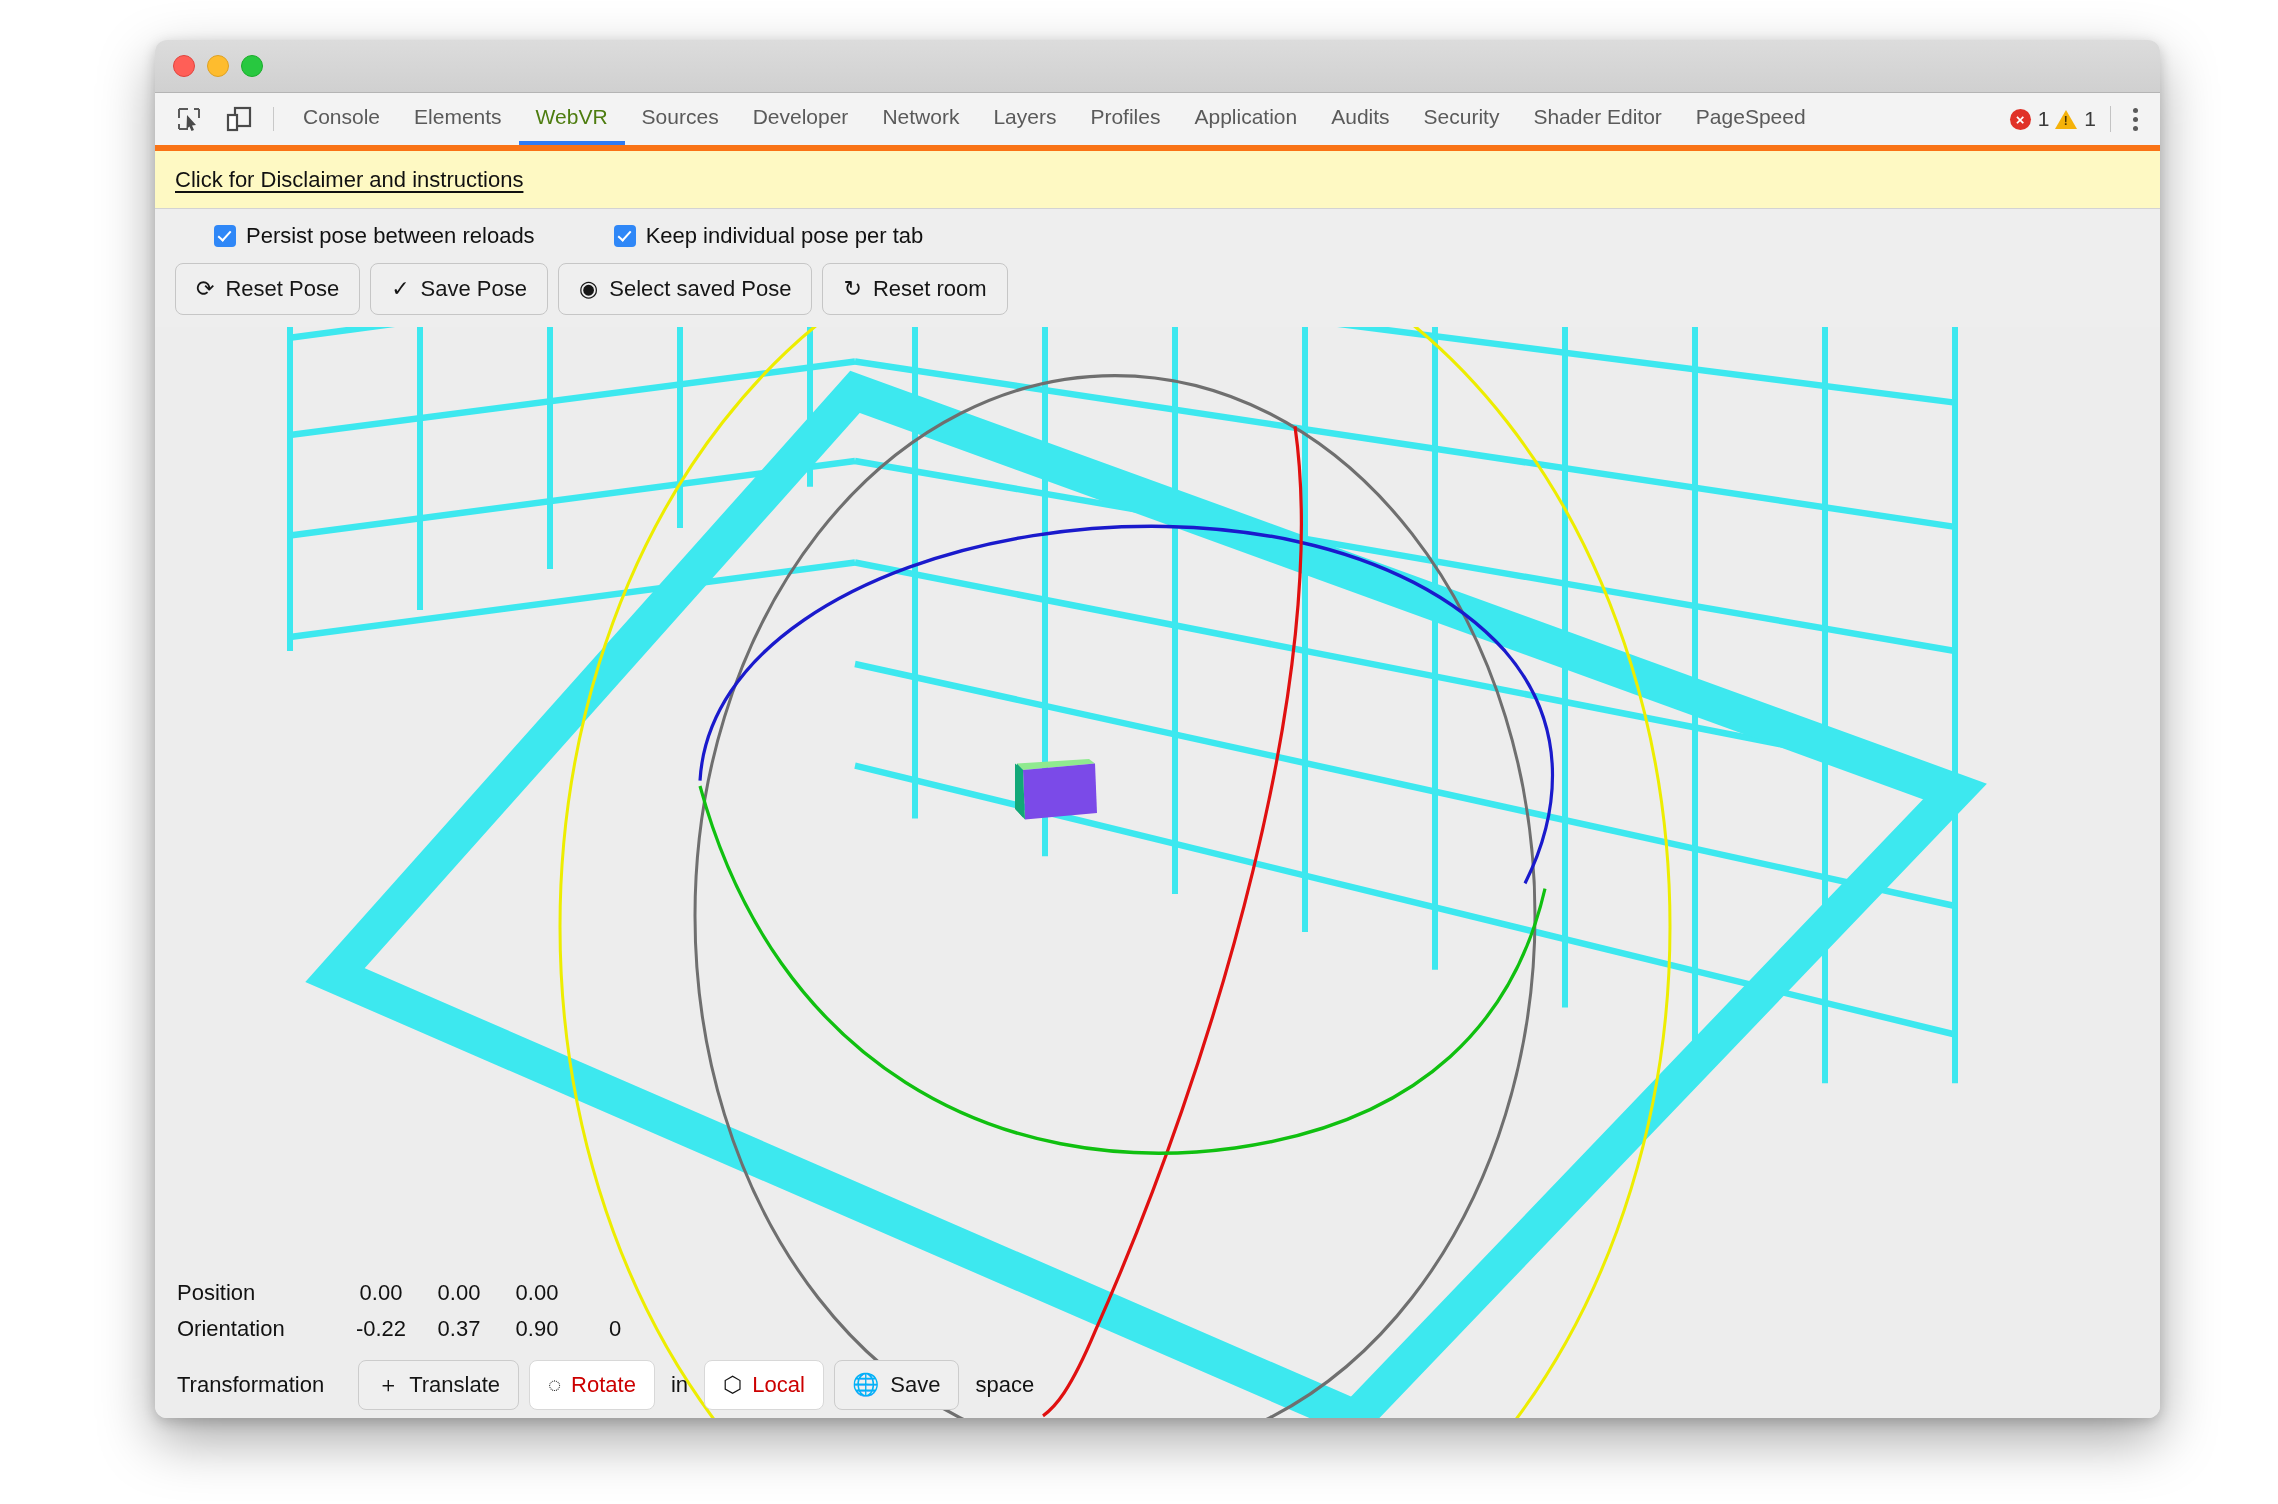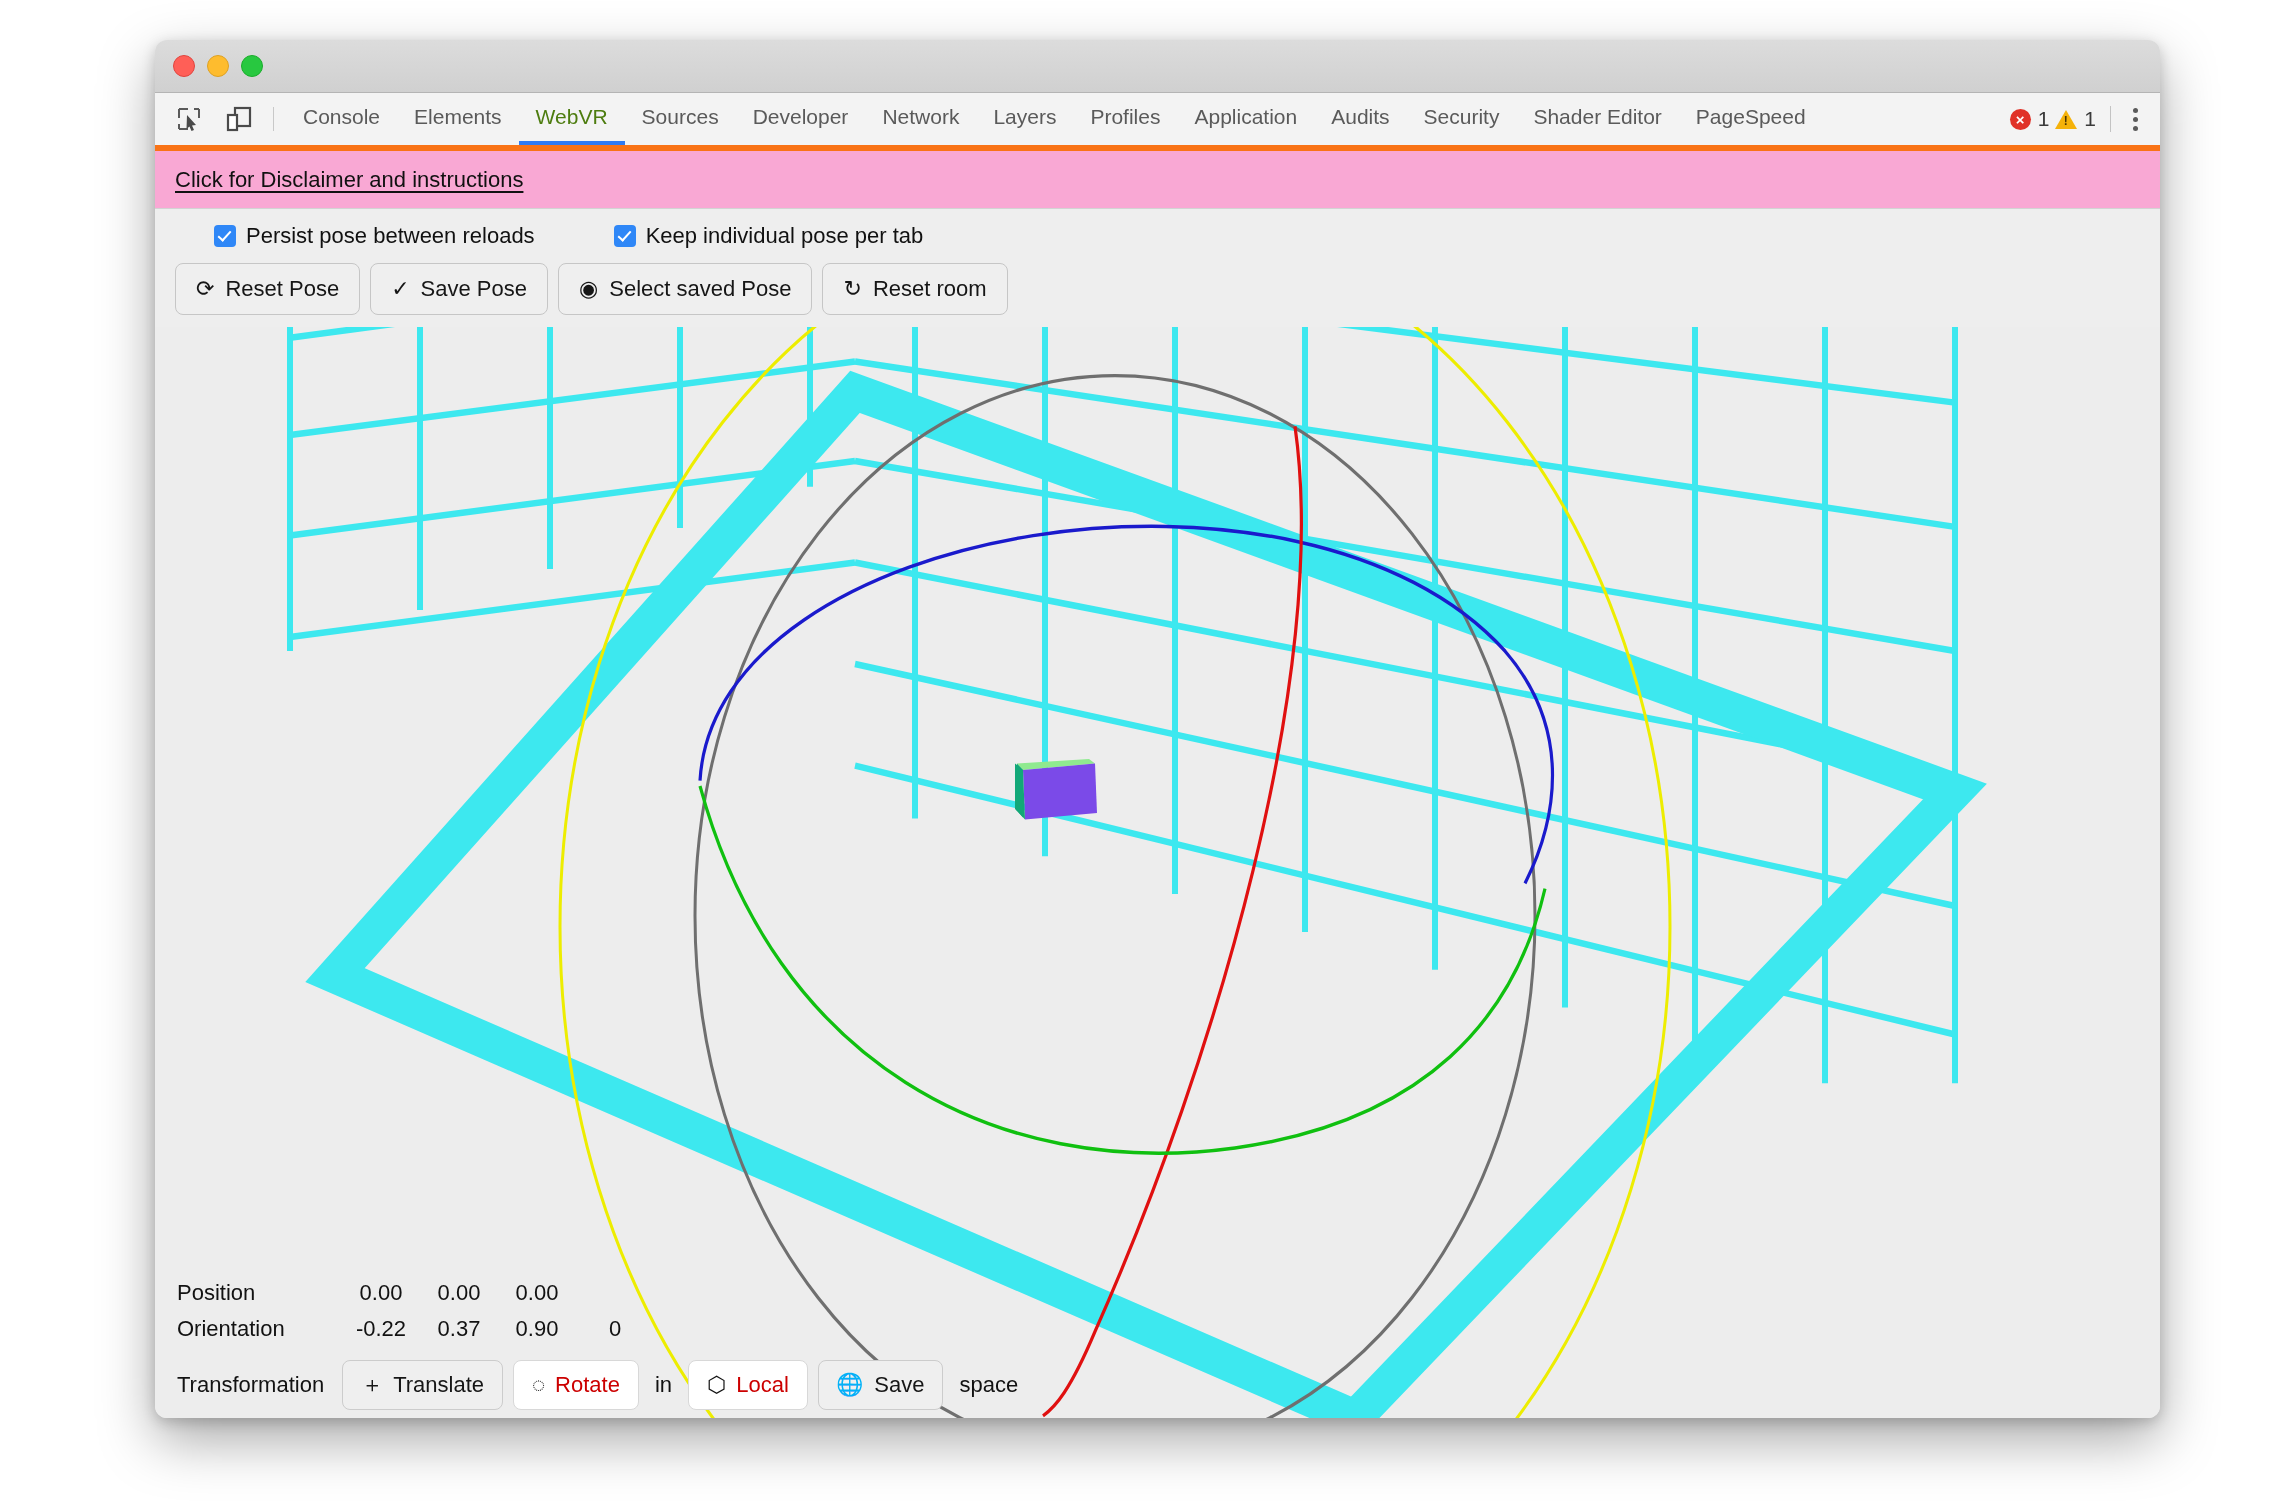--- a/index.html
+++ b/index.html
@@ -157,21 +157,21 @@
     font-weight: bold;
   }
   .vsep { width:1px; height:26px; background:#c3c3c3; margin:0 8px; }
   .kebab { display:flex; flex-direction:column; gap:4px; padding: 0 8px; }
   .kebab i { width:5px; height:5px; border-radius:50%; background:#5a5a5a; display:block; }
 
   
   #disclaimer-strip {
     flex: 0 0 58px;
     height: 58px;
-    background: #f9a8d4;
+    background: #fef9c3;
     border-bottom: 1px solid #d3d3d3;
     display: flex;
     align-items: center;
     padding-left: 20px;
     box-sizing: border-box;
   }
   #disclaimer-link {
     font-size: 22px;
     color: #111;
     text-decoration: underline;
@@ -269,21 +269,21 @@
   .hud-val { width: 78px; flex: 0 0 78px; text-align: center; }
 
   #transform-row {
     display: flex;
     align-items: center;
     gap: 10px;
     margin-top: 18px;
     font-size: 22px;
     color: #121212;
   }
-  #transform-row .lbl { margin-right: 8px; }
+  #transform-row .lbl { margin-right: 24px; }
   .tbtn {
     display: inline-flex;
     align-items: center;
     gap: 10px;
     height: 50px;
     padding: 0 18px;
     border: 1px solid #cccccc;
     border-radius: 8px;
     background: #efefef;
     font-size: 22px;

